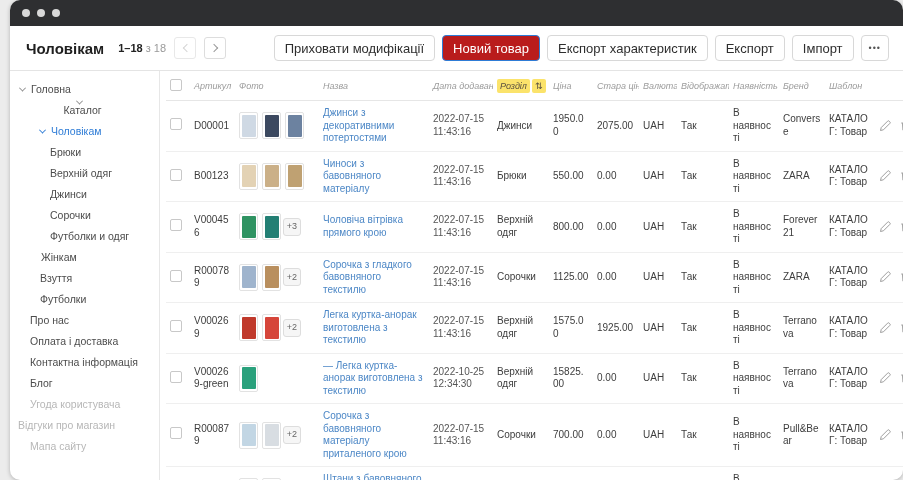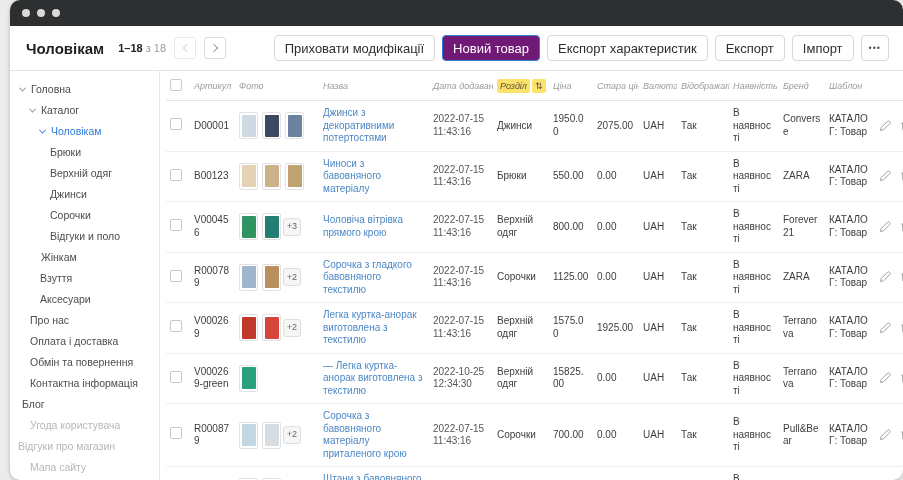--- a/index.html
+++ b/index.html
@@ -22,21 +22,21 @@
   .nav-btn { width:22px; height:22px; border:1px solid #ddd; border-radius:3px; background:#fff; display:flex; align-items:center; justify-content:center; cursor:pointer; }
   .nav-btn.disabled { border-color:#e8e8e8; }
   .chev-l, .chev-r { width:6px; height:6px; border-right:1.5px solid #9a9a9a; border-bottom:1.5px solid #9a9a9a; display:inline-block; }
   .chev-l { transform:rotate(135deg); margin-left:3px; }
   .chev-r { transform:rotate(-45deg); margin-right:3px; }
   .nav-btn.disabled .chev-l { border-color:#d5d5d5; }
   .spacer { flex:1; }
   .toolbar { display:flex; align-items:center; gap:7px; }
   .btn { height:26px; padding:0 10px; border:1px solid #d8d8d8; border-radius:4px; background:#fff; font-size:13px; color:#2e2e2e;
          font-family:"Liberation Sans",sans-serif; cursor:pointer; white-space:nowrap; }
-  .btn.primary { background:#701a75; border-color:#2e7cd6; color:#fff; }
+  .btn.primary { background:#b91c1c; border-color:#2e7cd6; color:#fff; }
   .btn.more { padding:0 7px; font-size:9px; letter-spacing:1px; color:#555; }
 
   
   .main { flex:1; display:flex; overflow:hidden; }
   .sidebar { width:150px; flex:0 0 150px; border-right:1px solid #e7e7e7; padding-top:8px; overflow:hidden; }
   .side-item { min-height:21px; display:flex; align-items:center; font-size:10.5px; color:#4c4c4c; cursor:pointer; line-height:1.1; padding-right:4px; }
   .side-item .chev { width:5px; height:5px; border-right:1.4px solid #8e8e8e; border-bottom:1.4px solid #8e8e8e; transform:rotate(45deg) translate(-1px,-1px); margin-right:6px; flex:0 0 auto; }
   .side-item.active { color:#2e7cd6; }
   .side-item.active .chev { border-color:#2e7cd6; }
   .side-item.muted { color:#b7b7b7; }
@@ -93,65 +93,62 @@
         <button class="btn more">•••</button>
       </div>
   </div>
 
   <div class="main">
     <nav class="sidebar">
         <div class="side-item" style="padding-left: 10px;">
           <span class="chev"></span>
           <span>Головна</span>
         </div>
-        <div class="side-item" style="padding-left: 20px;">
+        <div class="side-item" style=" flex-direction: column;">
           <span class="chev"></span>
           <span>Каталог</span>
         </div>
         <div class="side-item active" style="padding-left: 30px;">
           <span class="chev"></span>
           <span>Чоловікам</span>
         </div>
         <div class="side-item" style="padding-left: 40px;">
           <span>Брюки</span>
         </div>
         <div class="side-item" style="padding-left: 40px;">
           <span>Верхній одяг</span>
         </div>
         <div class="side-item" style="padding-left: 40px;">
           <span>Джинси</span>
         </div>
         <div class="side-item" style="padding-left: 40px;">
           <span>Сорочки</span>
         </div>
         <div class="side-item" style="padding-left: 40px;">
-          <span>Відгуки и поло</span>
+          <span>Футболки и одяг</span>
         </div>
         <div class="side-item" style="padding-left: 31px;">
           <span>Жінкам</span>
         </div>
         <div class="side-item" style="padding-left: 30px;">
           <span>Взуття</span>
         </div>
         <div class="side-item" style="padding-left: 30px;">
-          <span>Аксесуари</span>
+          <span>Футболки</span>
         </div>
         <div class="side-item" style="padding-left: 20px;">
           <span>Про нас</span>
         </div>
         <div class="side-item" style="padding-left: 20px;">
           <span>Оплата і доставка</span>
         </div>
         <div class="side-item" style="padding-left: 20px;">
-          <span>Обмін та повернення</span>
+          <span>Контактна інформація</span>
         </div>
         <div class="side-item" style="padding-left: 20px;">
-          <span>Контактна інформація</span>
-        </div>
-        <div class="side-item" style="padding-left: 12px;">
           <span>Блог</span>
         </div>
         <div class="side-item muted" style="padding-left: 20px;">
           <span>Угода користувача</span>
         </div>
         <div class="side-item muted" style="padding-left: 8px;">
           <span>Відгуки про магазин</span>
         </div>
         <div class="side-item muted" style="padding-left: 20px;">
           <span>Мапа сайту</span>

